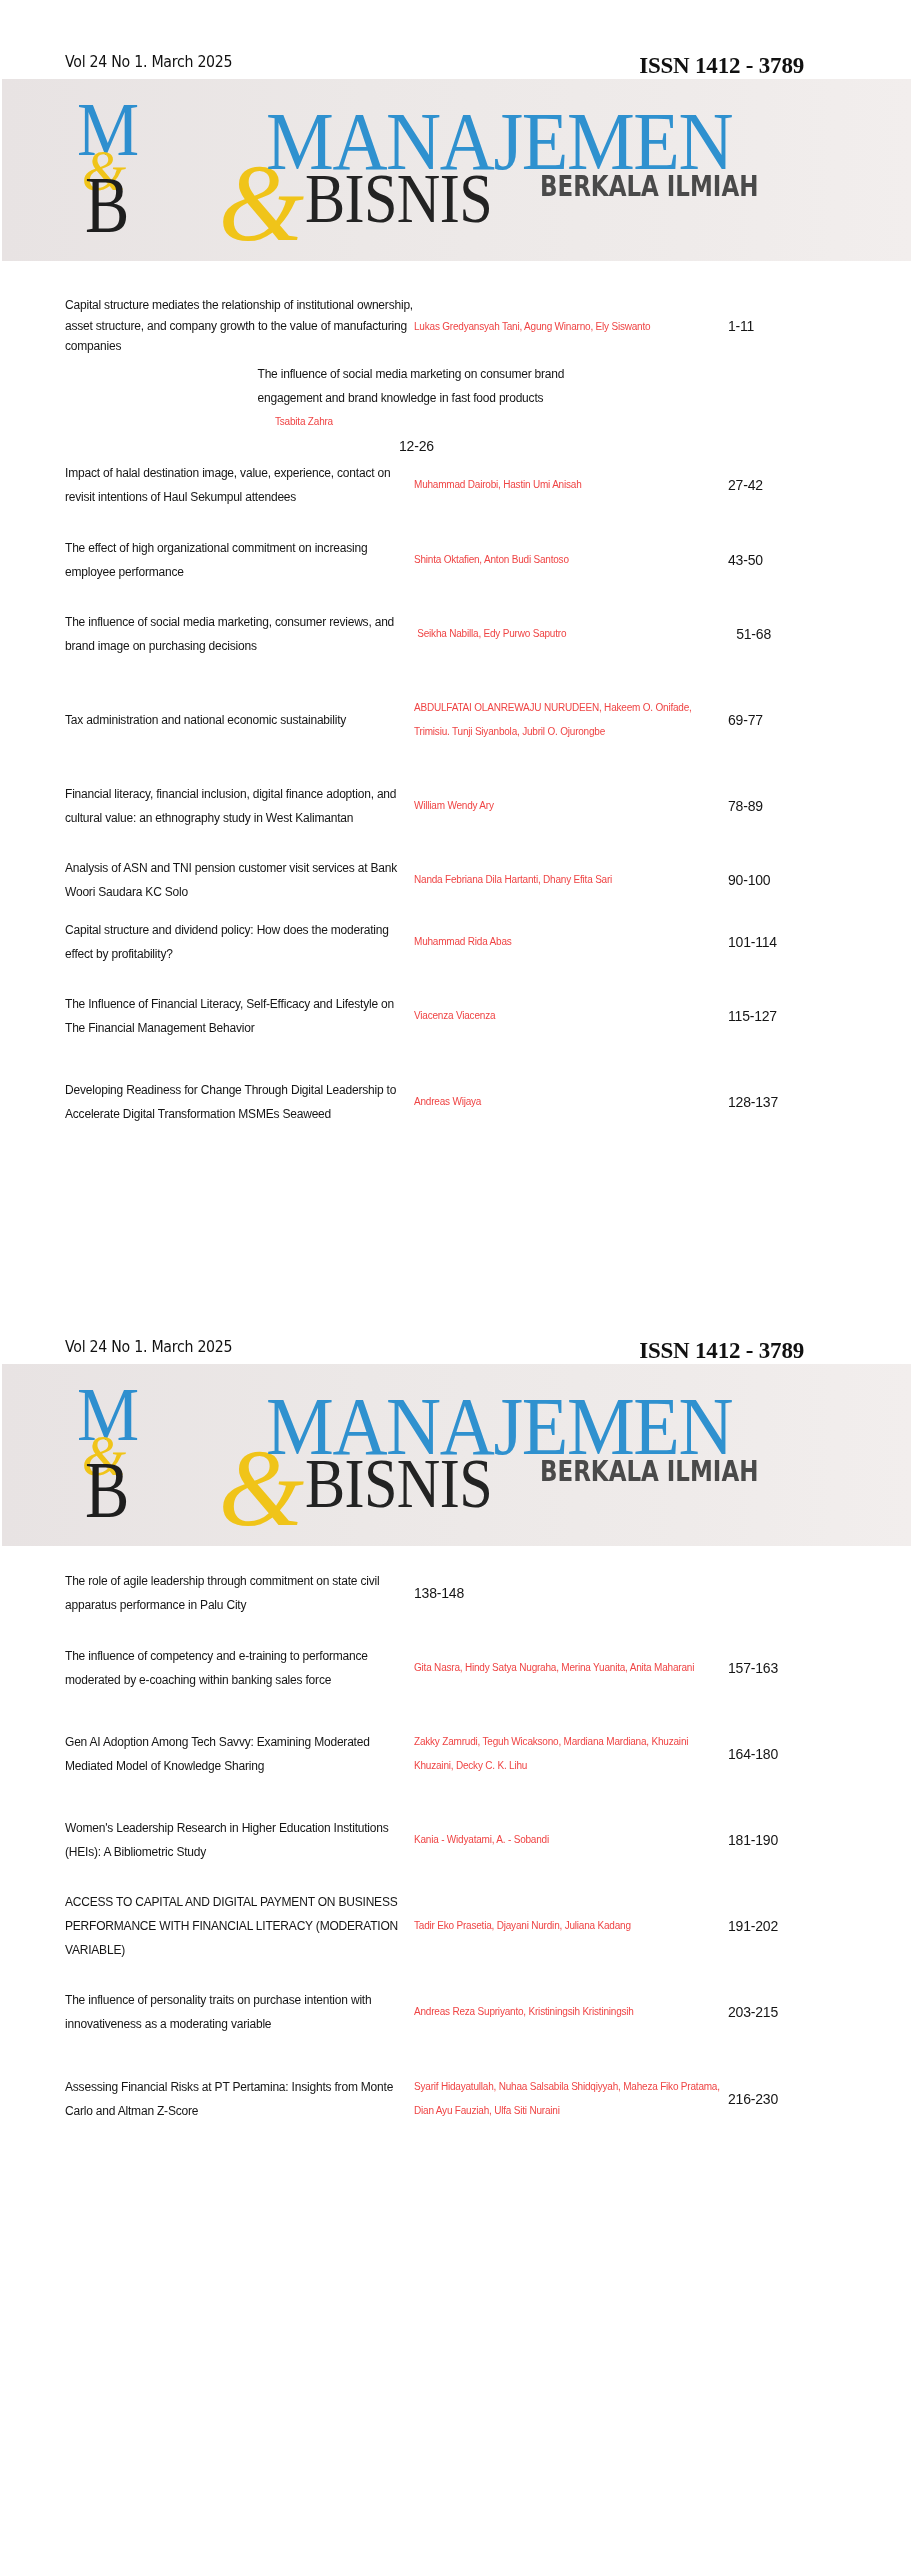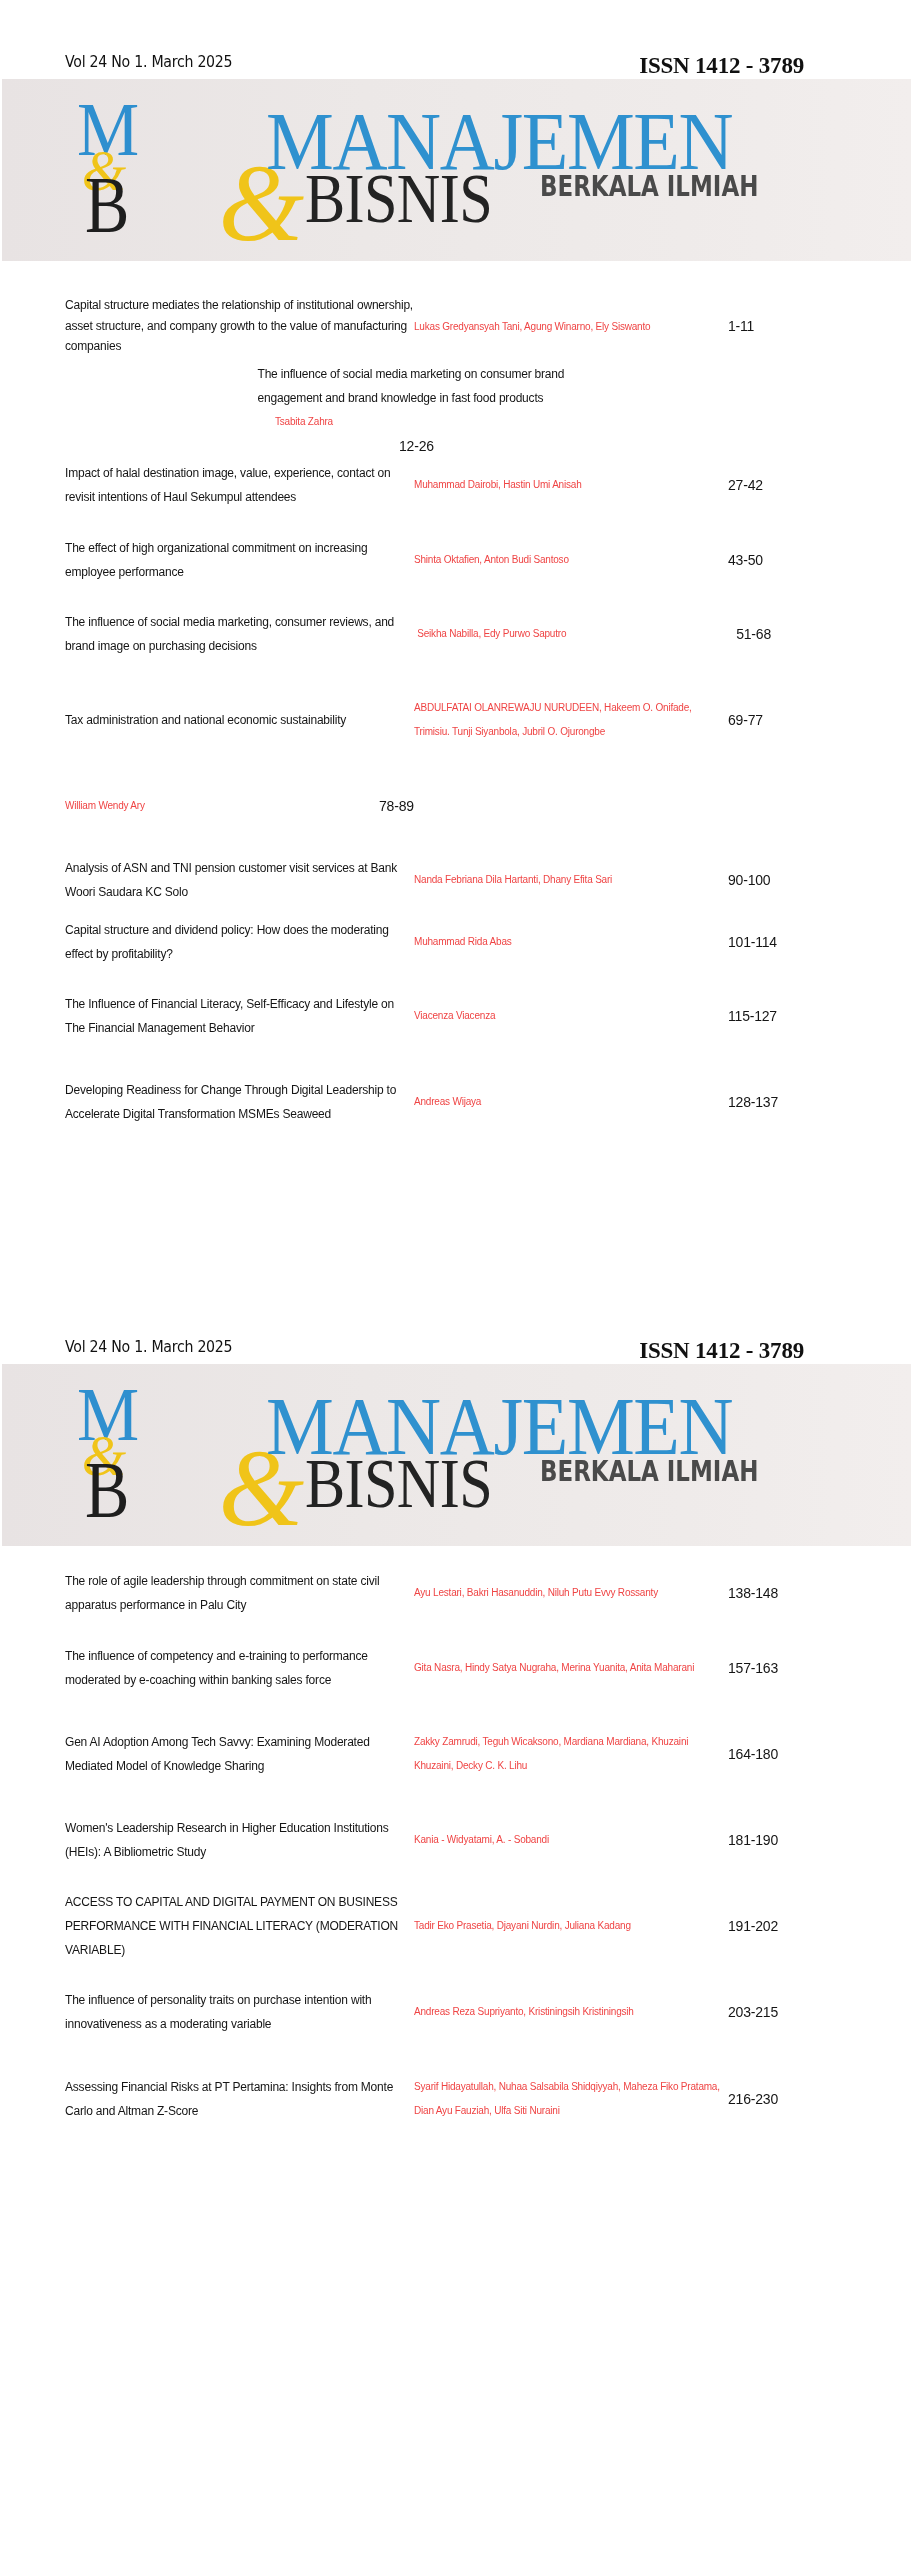--- a/index.html
+++ b/index.html
@@ -93,20 +93,21 @@
       <div class="cell-title">The influence of social media marketing, consumer reviews, and brand image on purchasing decisions</div>
       <div class="cell-authors">Seikha Nabilla, Edy Purwo Saputro</div>
       <div class="cell-pages">51-68</div>
     </div>
     <div class="row" style="height:73px;margin-top:13.2px;">
       <div class="cell-title">Tax administration and national economic sustainability</div>
       <div class="cell-authors">ABDULFATAI OLANREWAJU NURUDEEN, Hakeem O. Onifade, Trimisiu. Tunji Siyanbola, Jubril O. Ojurongbe</div>
       <div class="cell-pages">69-77</div>
     </div>
     <div class="row" style="height:73px;margin-top:13.2px;">
+      <div class="cell-title">Financial literacy, financial inclusion, digital finance adoption, and cultural value: an ethnography study in West Kalimantan</div>
       <div class="cell-authors">William Wendy Ary</div>
       <div class="cell-pages">78-89</div>
     </div>
     <div class="row" style="height:48px;margin-top:13.2px;">
       <div class="cell-title">Analysis of ASN and TNI pension customer visit services at Bank Woori Saudara KC Solo</div>
       <div class="cell-authors">Nanda Febriana Dila Hartanti, Dhany Efita Sari</div>
       <div class="cell-pages">90-100</div>
     </div>
     <div class="row" style="height:48px;margin-top:14.7px;">
       <div class="cell-title">Capital structure and dividend policy: How does the moderating effect by profitability?</div>
@@ -140,21 +141,20 @@
     </div>
     <span class="word-amp">&amp;</span>
     <span class="word-man">MANAJEMEN</span>
     <span class="word-bis">BISNIS</span>
     <span class="word-berkala">BERKALA ILMIAH</span>
   </div>
 
   <div class="toc">
     <div class="row" style="height:50px;">
       <div class="cell-title">The role of agile leadership through commitment on state civil apparatus performance in Palu City</div>
-      <div class="cell-authors">Ayu Lestari, Bakri Hasanuddin, Niluh Putu Evvy Rossanty</div>
       <div class="cell-pages">138-148</div>
     </div>
     <div class="row" style="height:73px;margin-top:13.2px;">
       <div class="cell-title">The influence of competency and e-training to performance moderated by e-coaching within banking sales force</div>
       <div class="cell-authors">Gita Nasra, Hindy Satya Nugraha, Merina Yuanita, Anita Maharani</div>
       <div class="cell-pages">157-163</div>
     </div>
     <div class="row" style="height:73px;margin-top:13.2px;">
       <div class="cell-title">Gen AI Adoption Among Tech Savvy: Examining Moderated Mediated Model of Knowledge Sharing</div>
       <div class="cell-authors">Zakky Zamrudi, Teguh Wicaksono, Mardiana Mardiana, Khuzaini Khuzaini, Decky C. K. Lihu</div>

